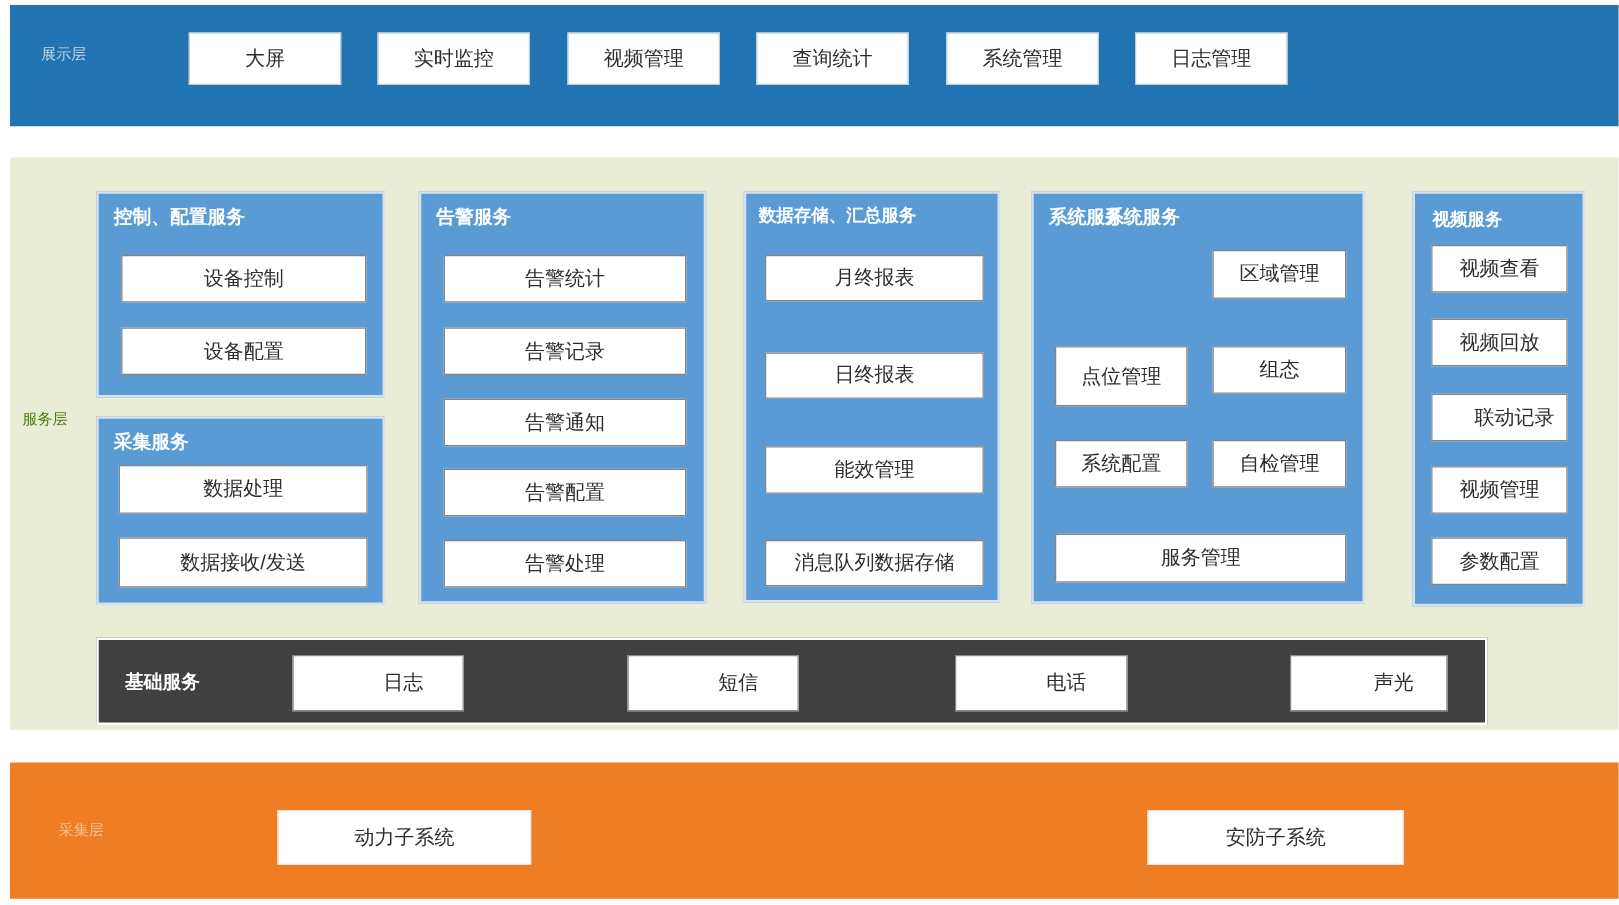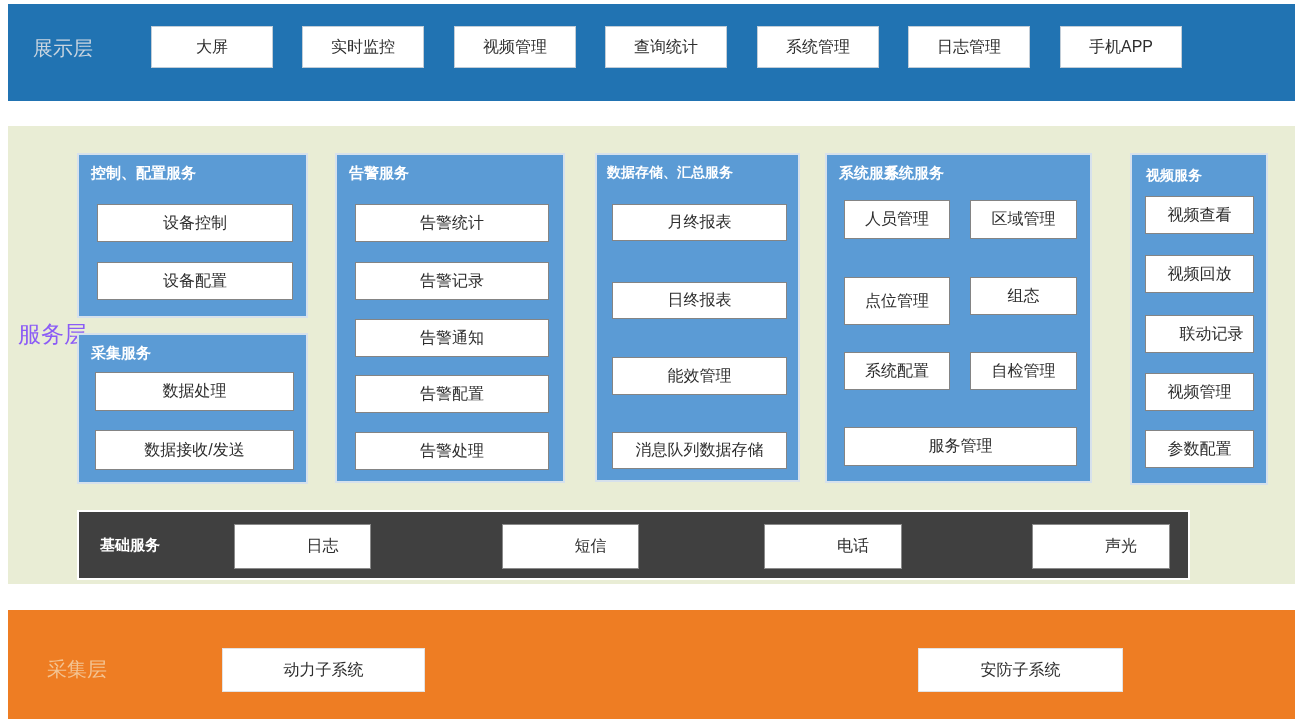--- a/index.html
+++ b/index.html
@@ -5,24 +5,24 @@
   * { box-sizing: border-box; margin: 0; padding: 0; }
   html,body { width:1295px; height:724px; background:#ffffff; overflow:hidden;
               font-family:"Liberation Sans","DejaVu Sans",sans-serif; }
   .stage { position:relative; width:1295px; height:724px; background:#fff; }
 
   .band { position:absolute; }
   .band-display { left:8px; top:4px;   width:1287px; height:97px;  background:#2173B2; }
   .band-service { left:8px; top:126px; width:1287px; height:458px; background:#E9EDD5; }
   .band-collect { left:8px; top:610px; width:1287px; height:109px; background:#EE7D23; }
 
-  .layer-label { position:absolute; font-size:20px; white-space:nowrap; }
+  .layer-label { position:absolute; font-size:12px; white-space:nowrap; }
   .lbl-display { left:25px; top:31px; color:#C9D5E0; }
   .lbl-collect { left:25px; top:46px; color:#F3C493;margin-left:14px; }
-  .lbl-service { left:10px; top:192px; width:24px; color:#8b5cf6; font-size:23px;
+  .lbl-service { left:10px; top:192px; width:24px; color:#4d7c0f; font-size:12px;
                  line-height:34px; word-break:break-all; font-family:"Liberation Serif","DejaVu Serif",serif; }
 
   .wbox { position:absolute; background:#ffffff; display:flex; align-items:center;
           justify-content:center; font-size:16px; color:#2d2d2d; white-space:nowrap; }
   .band-display .wbox { border:1px solid #c2cdd7; }
   .band-collect .wbox { border:1px solid #e3e3e3; font-size:16px; }
 
   .group { position:absolute; background:#5B9BD5; border:2px solid #D6E1EC; }
   .group .wbox { border:1px solid #848484; }
   .gtitle { position:absolute; color:#ffffff; font-weight:bold; font-size:15px; white-space:nowrap; }
@@ -39,21 +39,20 @@
 <div class="stage">
 
   <div class="band band-display">
     <div class="layer-label lbl-display">展示层</div>
     <div class="wbox" style="left:143px;top:22px;width:122px;height:42px;">大屏</div>
     <div class="wbox" style="left:294px;top:22px;width:122px;height:42px;">实时监控</div>
     <div class="wbox" style="left:446px;top:22px;width:122px;height:42px;">视频管理</div>
     <div class="wbox" style="left:597px;top:22px;width:122px;height:42px;">查询统计</div>
     <div class="wbox" style="left:749px;top:22px;width:122px;height:42px;">系统管理</div>
     <div class="wbox" style="left:900px;top:22px;width:122px;height:42px;">日志管理</div>
-    <div class="wbox" style="left:1052px;top:22px;width:122px;height:42px;">手机APP</div>
   </div>
 
   <div class="band band-service">
     <div class="layer-label lbl-service">服务层</div>
 
     <div class="group" style="left:69px;top:27px;width:231px;height:165px;">
       <div class="gtitle" style="left:12px;top:9px;">控制、配置服务</div>
       <div class="wbox" style="left:18px;top:49px;width:196px;height:38px;">设备控制</div>
       <div class="wbox" style="left:18px;top:107px;width:196px;height:38px;">设备配置</div>
     </div>
@@ -79,21 +78,20 @@
       <div class="wbox" style="left:15px;top:127px;width:175px;height:37px;">日终报表</div>
       <div class="wbox" style="left:15px;top:202px;width:175px;height:38px;">能效管理</div>
       <div class="wbox" style="left:15px;top:277px;width:175px;height:37px;">消息队列数据存储</div>
     </div>
 
     <div class="group" style="left:817px;top:27px;width:267px;height:330px;">
       <div class="gtitle" style="left:12px;top:9px;">
         <span>系统服务</span>
         <span class="ghost">系统服务</span>
       </div>
-      <div class="wbox" style="left:17px;top:45px;width:106px;height:39px;">人员管理</div>
       <div class="wbox" style="left:143px;top:45px;width:107px;height:39px;">区域管理</div>
       <div class="wbox" style="left:17px;top:122px;width:106px;height:48px;">点位管理</div>
       <div class="wbox" style="left:143px;top:122px;width:107px;height:38px;">组态</div>
       <div class="wbox" style="left:17px;top:197px;width:106px;height:38px;">系统配置</div>
       <div class="wbox" style="left:143px;top:197px;width:107px;height:38px;">自检管理</div>
       <div class="wbox" style="left:17px;top:272px;width:233px;height:39px;">服务管理</div>
     </div>
 
     <div class="group" style="left:1122px;top:27px;width:138px;height:332px;">
       <div class="gtitle" style="left:14px;top:12px;font-size:14px;">视频服务</div>
@@ -102,21 +100,21 @@
       <div class="wbox" style="left:13px;top:160px;width:109px;height:38px;padding-left:24px;">联动记录</div>
       <div class="wbox" style="left:13px;top:218px;width:109px;height:38px;">视频管理</div>
       <div class="wbox" style="left:13px;top:275px;width:109px;height:38px;">参数配置</div>
     </div>
 
     <div class="base-bar">
       <div class="base-title">基础服务</div>
       <div class="wbox" style="left:155px;top:12px;width:137px;height:45px;">日志</div>
       <div class="wbox" style="left:423px;top:12px;width:137px;height:45px;">短信</div>
       <div class="wbox" style="left:685px;top:12px;width:138px;height:45px;">电话</div>
-      <div class="wbox" style="left:953px;top:12px;width:138px;height:45px;">声光</div>
+      <div class="wbox" style="left:953px;top:12px;width:126px;height:45px;">声光</div>
     </div>
   </div>
 
   <div class="band band-collect">
     <div class="layer-label lbl-collect">采集层</div>
     <div class="wbox" style="left:214px;top:38px;width:203px;height:44px;">动力子系统</div>
     <div class="wbox" style="left:910px;top:38px;width:205px;height:44px;">安防子系统</div>
   </div>
 
 </div>

